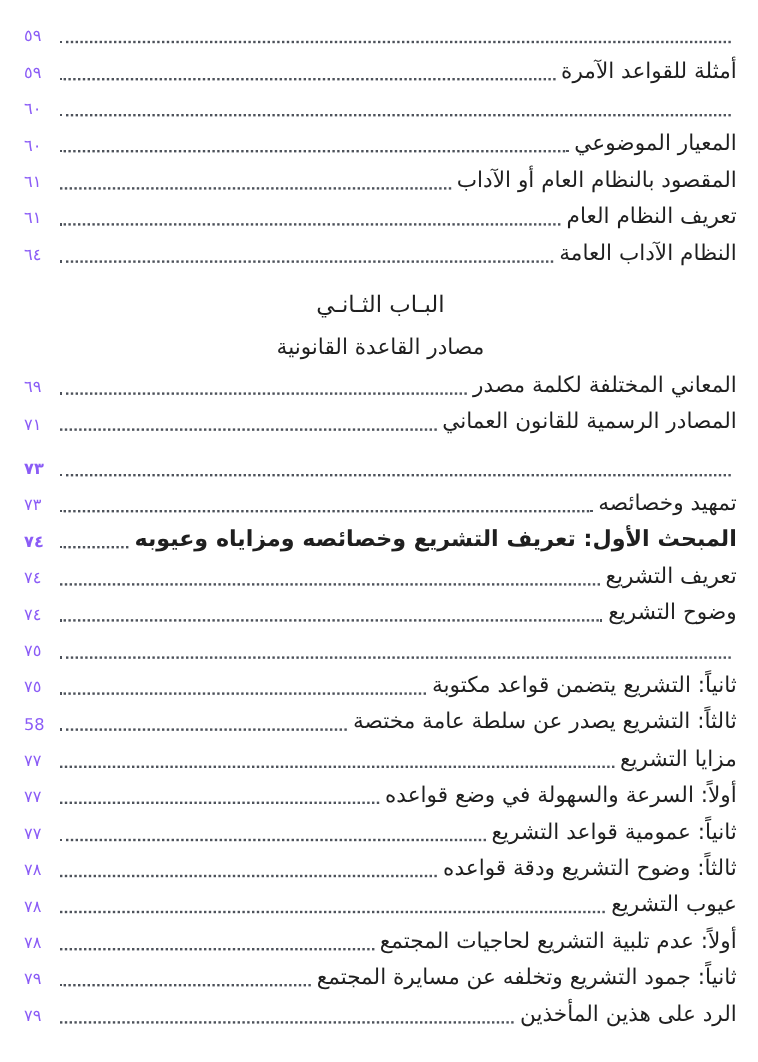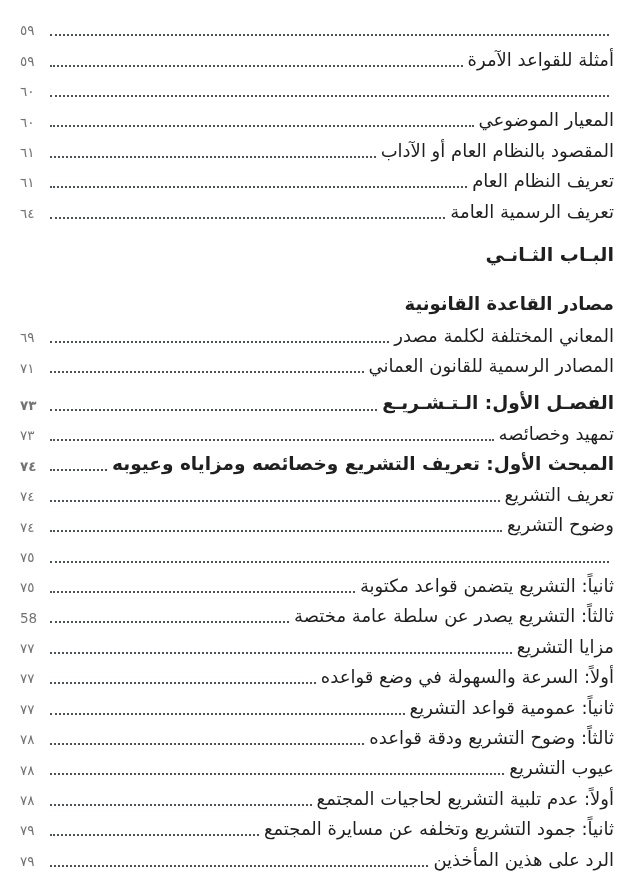--- a/index.html
+++ b/index.html
@@ -38,44 +38,45 @@
     height: 0;
     border-bottom: 2px dotted #4d525a;
     margin: 0 5px 0 4px;
     transform: translateY(6px);
   }
   .toc-row .pageno {
     font-size: 13.5px;
     min-width: 26px;
     text-align: left;
     transform: translateY(2px);
-    color: #737373;
+    color: #8b5cf6;
   }
   .toc-row.bold {
     font-weight: bold;
     font-size: 18.5px;
   }
   .toc-row.gap-top {
     margin-top: 7px;
   }
   .part-heading {
-    font-weight: bold;
+    text-align: center;
+    font-weight: normal;
     margin-top: 12px;
     margin-bottom: 2px;
   }
   .part-heading .line1 {
     height: 30px;
     line-height: 30px;
     font-size: 19px;
   }
   .part-heading .line2 {
     height: 30px;
     line-height: 30px;
     font-size: 18px;
-    margin-top: 20px;
+    margin-top: 6px;
   }
 </style>
 </head>
 <body>
 
 <div class="page">
 
   <div class="toc-row">
     <span class="leader"></span>
     <span class="pageno">٥٩</span>
@@ -98,42 +99,41 @@
     <span class="title">المقصود بالنظام العام أو الآداب</span>
     <span class="leader"></span>
     <span class="pageno">٦١</span>
   </div>
   <div class="toc-row">
     <span class="title">تعريف النظام العام</span>
     <span class="leader"></span>
     <span class="pageno">٦١</span>
   </div>
   <div class="toc-row">
-    <span class="title">تعريف الرسمية العامة</span>
+    <span class="title">النظام الآداب العامة</span>
     <span class="leader"></span>
     <span class="pageno">٦٤</span>
   </div>
 
   <div class="part-heading">
     <div class="line1">البـاب الثـانـي</div>
     <div class="line2">مصادر القاعدة القانونية</div>
   </div>
 
   <div class="toc-row">
     <span class="title">المعاني المختلفة لكلمة مصدر</span>
     <span class="leader"></span>
     <span class="pageno">٦٩</span>
   </div>
   <div class="toc-row">
     <span class="title">المصادر الرسمية للقانون العماني</span>
     <span class="leader"></span>
     <span class="pageno">٧١</span>
   </div>
   <div class="toc-row bold gap-top">
-    <span class="title">الفصـل الأول: الـتـشـريـع</span>
     <span class="leader"></span>
     <span class="pageno">٧٣</span>
   </div>
   <div class="toc-row">
     <span class="title">تمهيد وخصائصه</span>
     <span class="leader"></span>
     <span class="pageno">٧٣</span>
   </div>
   <div class="toc-row bold">
     <span class="title">المبحث الأول: تعريف التشريع وخصائصه ومزاياه وعيوبه</span>

